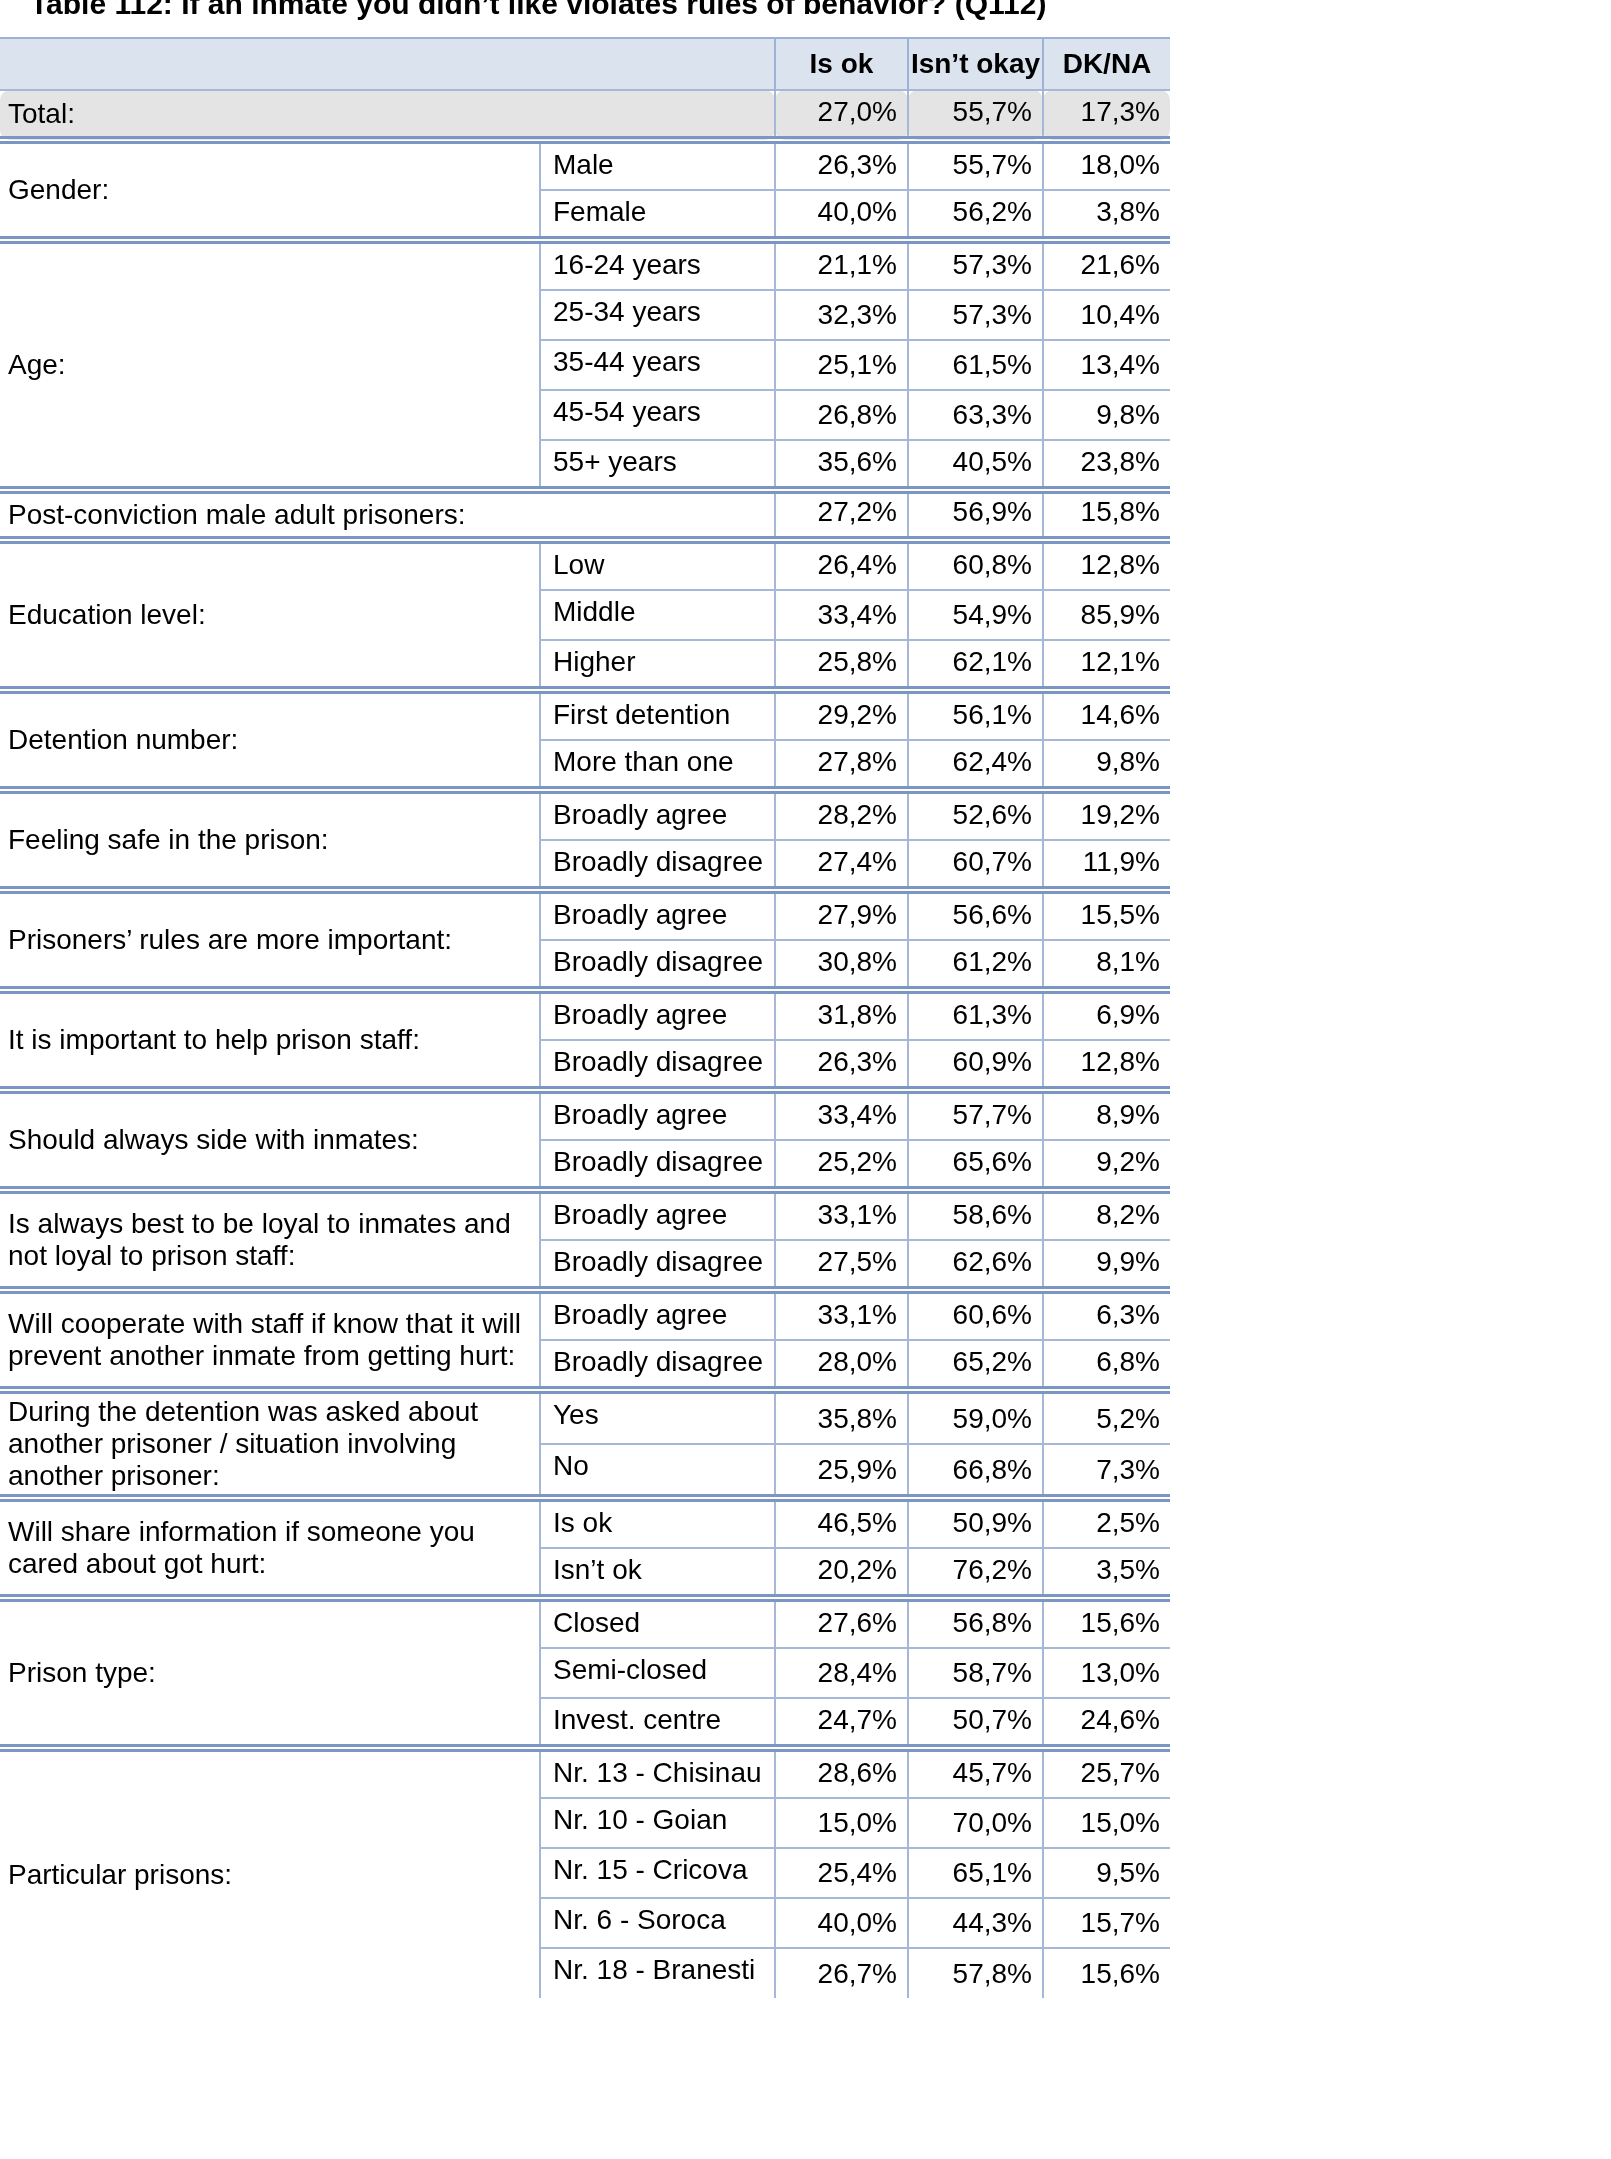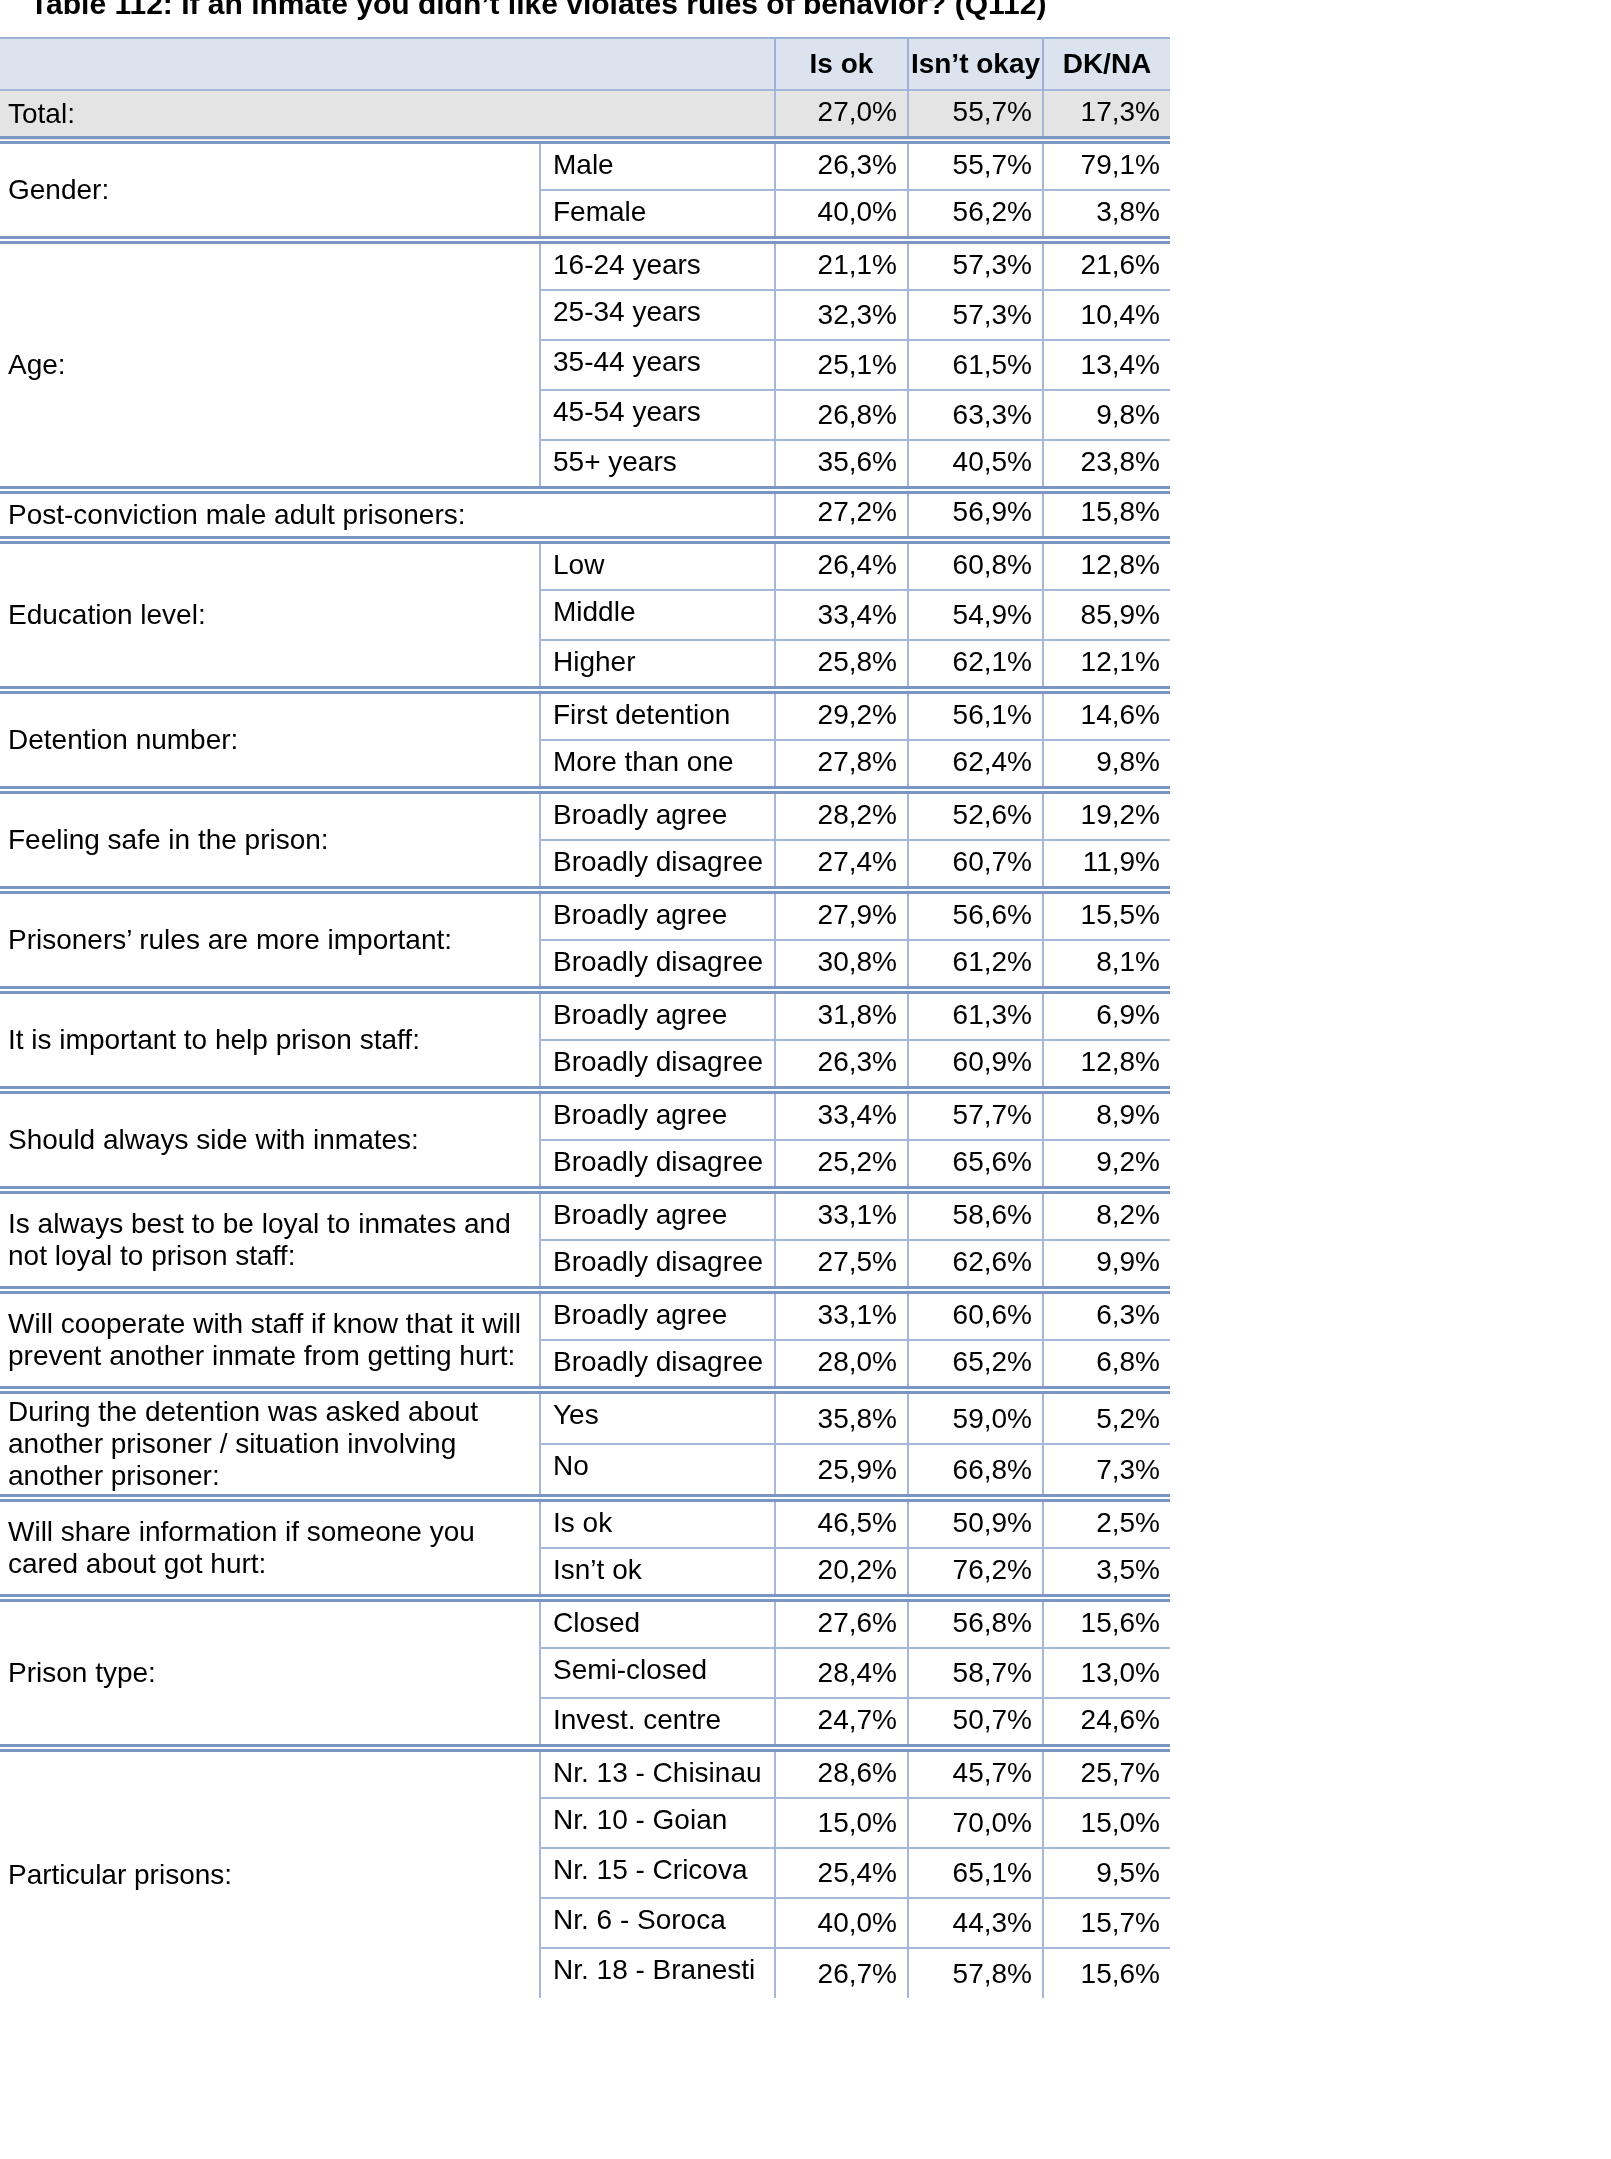--- a/index.html
+++ b/index.html
@@ -59,21 +59,21 @@
     border-left: 2px solid #9db2d4;
   }
 
   tbody td {
     height: 50px;
     border-top: 2px solid #a5b8d8;
   }
   tr.group-start td {
     border-top: 8px double #7b96c2;
   }
-  tr.shaded td { background: #e4e4e4; }
+  tr.shaded td { background: #e4e4e4; border-radius: 10px; }
 
   td.cat {
     text-align: left;
     vertical-align: middle;
     padding: 2px 8px;
   }
   td.sub {
     text-align: left;
     vertical-align: top;
     padding: 5px 6px 0 12px;
@@ -119,21 +119,21 @@
           <td class="cat" colspan="2">Total:</td>
           <td class="val">27,0%</td>
           <td class="val">55,7%</td>
           <td class="val">17,3%</td>
         </tr>
         <tr class="group-start">
           <td class="cat" rowspan="2">Gender:</td>
           <td class="sub">Male</td>
           <td class="val">26,3%</td>
           <td class="val">55,7%</td>
-          <td class="val">79,1%</td>
+          <td class="val">18,0%</td>
         </tr>
         <tr>
           <td class="sub">Female</td>
           <td class="val">40,0%</td>
           <td class="val">56,2%</td>
           <td class="val">3,8%</td>
         </tr>
         <tr class="group-start">
           <td class="cat" rowspan="5">Age:</td>
           <td class="sub">16-24 years</td>

